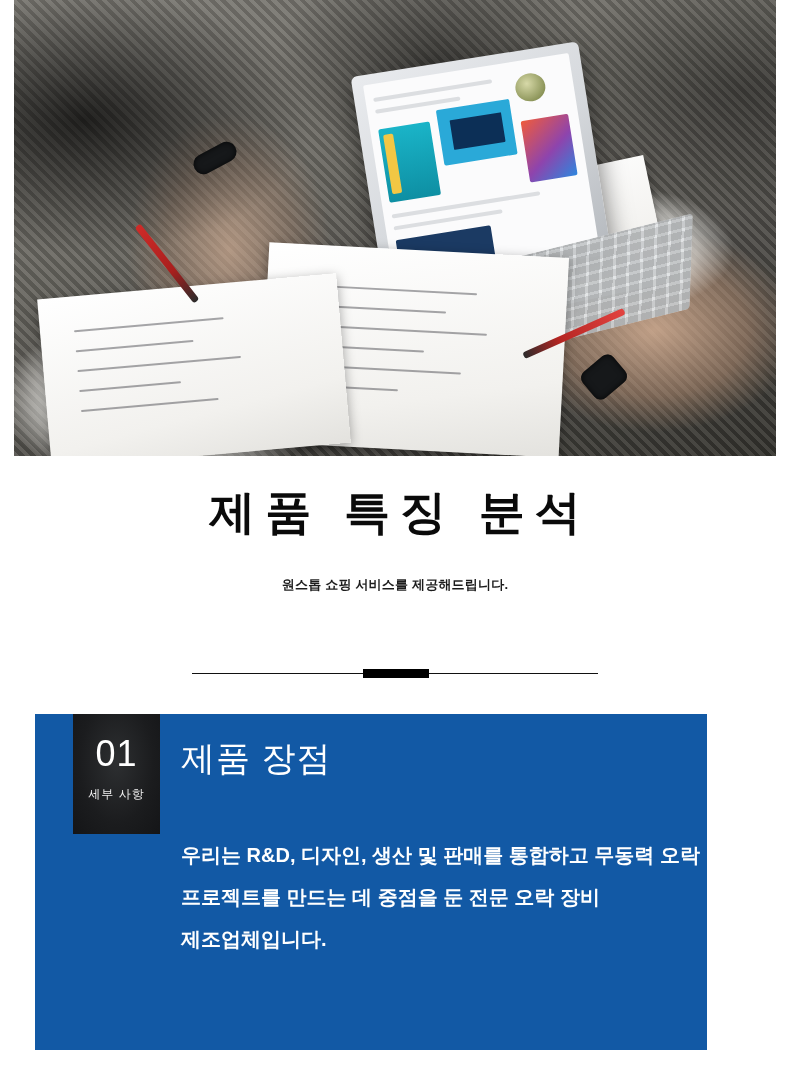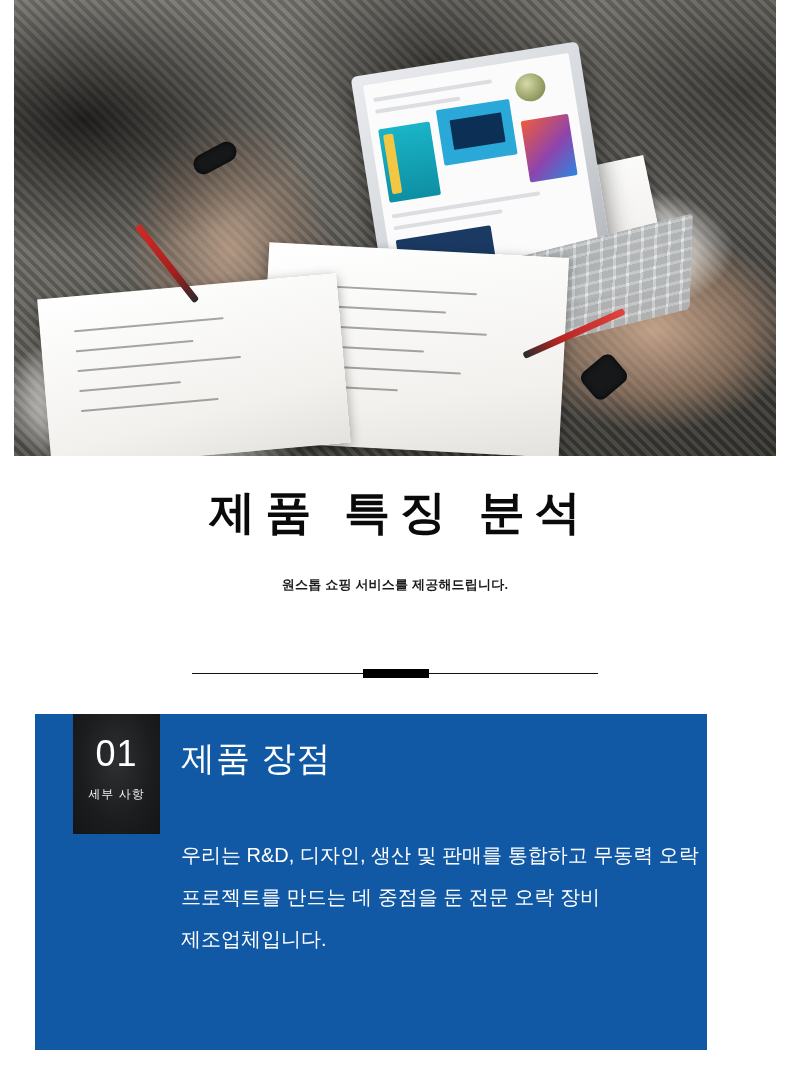--- a/index.html
+++ b/index.html
@@ -233,21 +233,21 @@
     color: #ffffff;
     line-height: 1.15;
   }
   .card-body {
     position: absolute;
     left: 146px;
     top: 120px;
     width: 532px;
     margin: 0;
     font-size: 20px;
-    font-weight: 400;
+    font-weight: 700;
     line-height: 2.1;
     color: #ffffff;
     word-break: keep-all;
   }
 </style>
 </head>
 <body>
 
 <div class="hero">
   <div class="hero-photo"></div>

